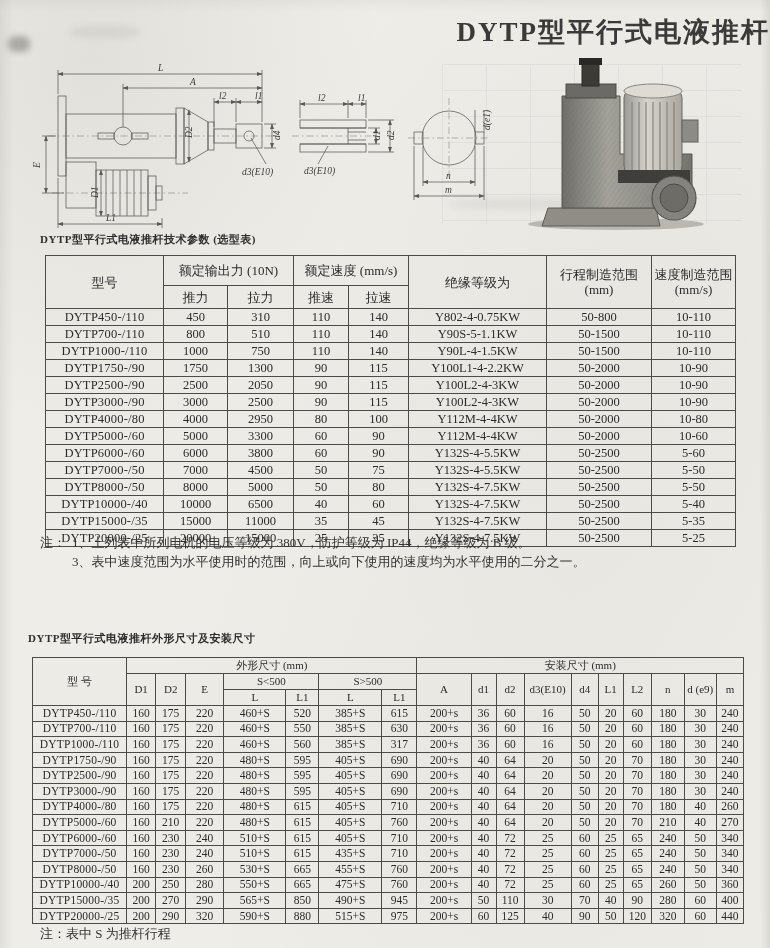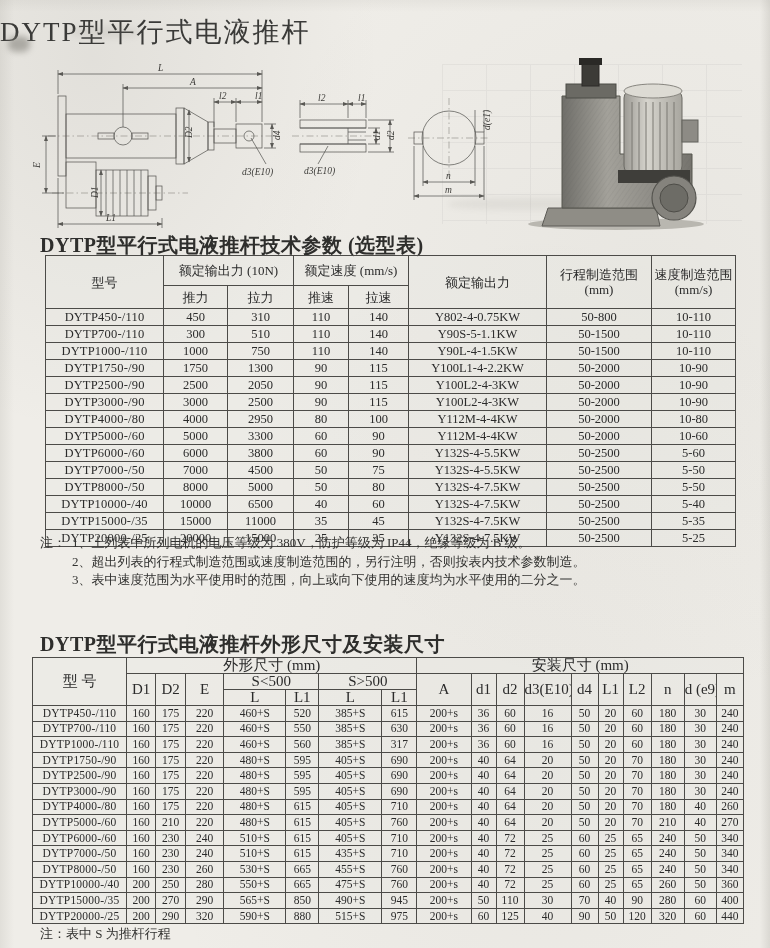--- a/index.html
+++ b/index.html
@@ -12,47 +12,47 @@
       linear-gradient(to right, rgba(160,158,150,.18), rgba(160,158,150,0) 14px),
       linear-gradient(to left, rgba(150,148,140,.22), rgba(150,148,140,0) 10px),
       linear-gradient(to bottom, rgba(150,148,140,.10), rgba(150,148,140,0) 12px),
       radial-gradient(ellipse at 12% 6%, rgba(110,108,100,.10), transparent 30%),
       radial-gradient(ellipse at 85% 30%, rgba(120,118,110,.06), transparent 45%),
       radial-gradient(ellipse at 70% 80%, rgba(120,118,110,.05), transparent 50%);
   }
   .abs{position:absolute;}
   
   .page-title{
-    top:14px;left:0;width:770px;text-align:left;
-    font-size:27px;font-weight:normal;letter-spacing:2px;color:#3a3a38;
+    top:14px;left:0;width:770px;text-align:right;
+    font-size:27px;font-weight:bold;letter-spacing:2px;color:#3a3a38;
   }
   
   .figure{top:58px;left:28px;width:714px;height:174px;}
   .bleed-grid{
     position:absolute;right:0;top:6px;width:300px;height:160px;opacity:.06;
     background-image:
       repeating-linear-gradient(to right,#555 0 1px,transparent 1px 44px),
       repeating-linear-gradient(to bottom,#555 0 1px,transparent 1px 26px);
   }
   .smudge{position:absolute;border-radius:40%;filter:blur(3px);background:#7d7b74;}
   
-  .caption{font-size:20px;font-weight:bold;color:#2e2e2c;letter-spacing:.5px;}
+  .caption{font-size:11px;font-weight:bold;color:#2e2e2c;letter-spacing:.5px;}
   .cap1{top:232px;left:40px;}
-  .cap2{top:631px;left:40px;font-family:Liberation Serif, serif;}
+  .cap2{top:631px;left:28px;font-family:Liberation Serif, serif;}
   
   table{border-collapse:collapse;table-layout:fixed;background:rgba(233,231,225,.35);}
   td,th{border:1px solid #4c4b48;text-align:center;vertical-align:middle;
         padding:0;font-weight:normal;overflow:hidden;white-space:nowrap;}
   .spec{top:255px;left:45px;width:690px;font-size:12.5px;}
   .spec th{font-size:13px;line-height:15px;}
   .spec .h1{height:30px;margin-top:26px;}
   .spec .h2 th{height:22px;}
   .spec td{height:16px;line-height:15px;}
   .dims{top:657px;left:32px;width:712px;font-size:11.5px;}
-  .dims th{font-size:15px;line-height:13px;height:15px;}
+  .dims th{font-size:11px;line-height:13px;height:15px;}
   .dims td{height:14.6px;line-height:13px;}
   table .model{letter-spacing:.2px;text-align:center;}
   
   .notes{top:534px;left:40px;width:700px;font-size:13px;line-height:18.5px;color:#323230;}
   .notes .notes-prefix{position:absolute;left:0;top:0;}
   .notes .note-body{margin-left:32px;}
   .footnote{top:925px;left:40px;font-size:13px;color:#323230;}
   
   .dim, .geo{stroke:#5a5955;stroke-width:.75;fill:none;}
   .cl{stroke:#8a887f;stroke-width:.6;stroke-dasharray:7 3 1.5 3;fill:none;}
@@ -283,21 +283,21 @@
       <col style="width:60px">
       <col style="width:138px">
     <col style="width:105px">
       <col style="width:84px">
   </colgroup>
   <thead>
     <tr class="h1">
       <th rowspan="2">型号</th>
       <th colspan="2">额定输出力 (10N)</th>
       <th colspan="2">额定速度 (mm/s)</th>
-      <th rowspan="2">额定输出力</th>
+      <th rowspan="2">绝缘等级为</th>
       <th rowspan="2">
         <div>行程制造范围</div>
         <div>(mm)</div>
       </th>
       <th rowspan="2">
         <div>速度制造范围</div>
         <div>(mm/s)</div>
       </th>
     </tr>
     <tr class="h2">
@@ -313,21 +313,21 @@
         <td>450</td>
         <td>310</td>
         <td>110</td>
         <td>140</td>
         <td>Y802-4-0.75KW</td>
         <td>50-800</td>
         <td>10-110</td>
       </tr>
       <tr>
         <td class="model">DYTP700-/110</td>
-        <td>300</td>
+        <td>800</td>
         <td>510</td>
         <td>110</td>
         <td>140</td>
         <td>Y90S-5-1.1KW</td>
         <td>50-1500</td>
         <td>10-110</td>
       </tr>
       <tr>
         <td class="model">DYTP1000-/110</td>
         <td>1000</td>
@@ -448,21 +448,20 @@
         <td>50-2500</td>
         <td>5-25</td>
       </tr>
     </tbody>
 </table>
 
 <div class="abs notes">
   <span class="notes-prefix">注：</span>
   <div class="note-body">
       <div class="note-line">1、上列表中所列电机的电压等级为 380V，防护等级为 IP44，绝缘等级为 B 级。</div>
-      <div class="note-line">2、超出列表的行程式制造范围或速度制造范围的，另行注明，否则按表内技术参数制造。</div>
       <div class="note-line">3、表中速度范围为水平使用时的范围，向上或向下使用的速度均为水平使用的二分之一。</div>
     </div>
 </div>
 
 <div class="abs caption cap2">DYTP型平行式电液推杆外形尺寸及安装尺寸</div>
 
 <table class="abs dims">
   <colgroup>
     <col style="width:94px">
       <col style="width:29px">

